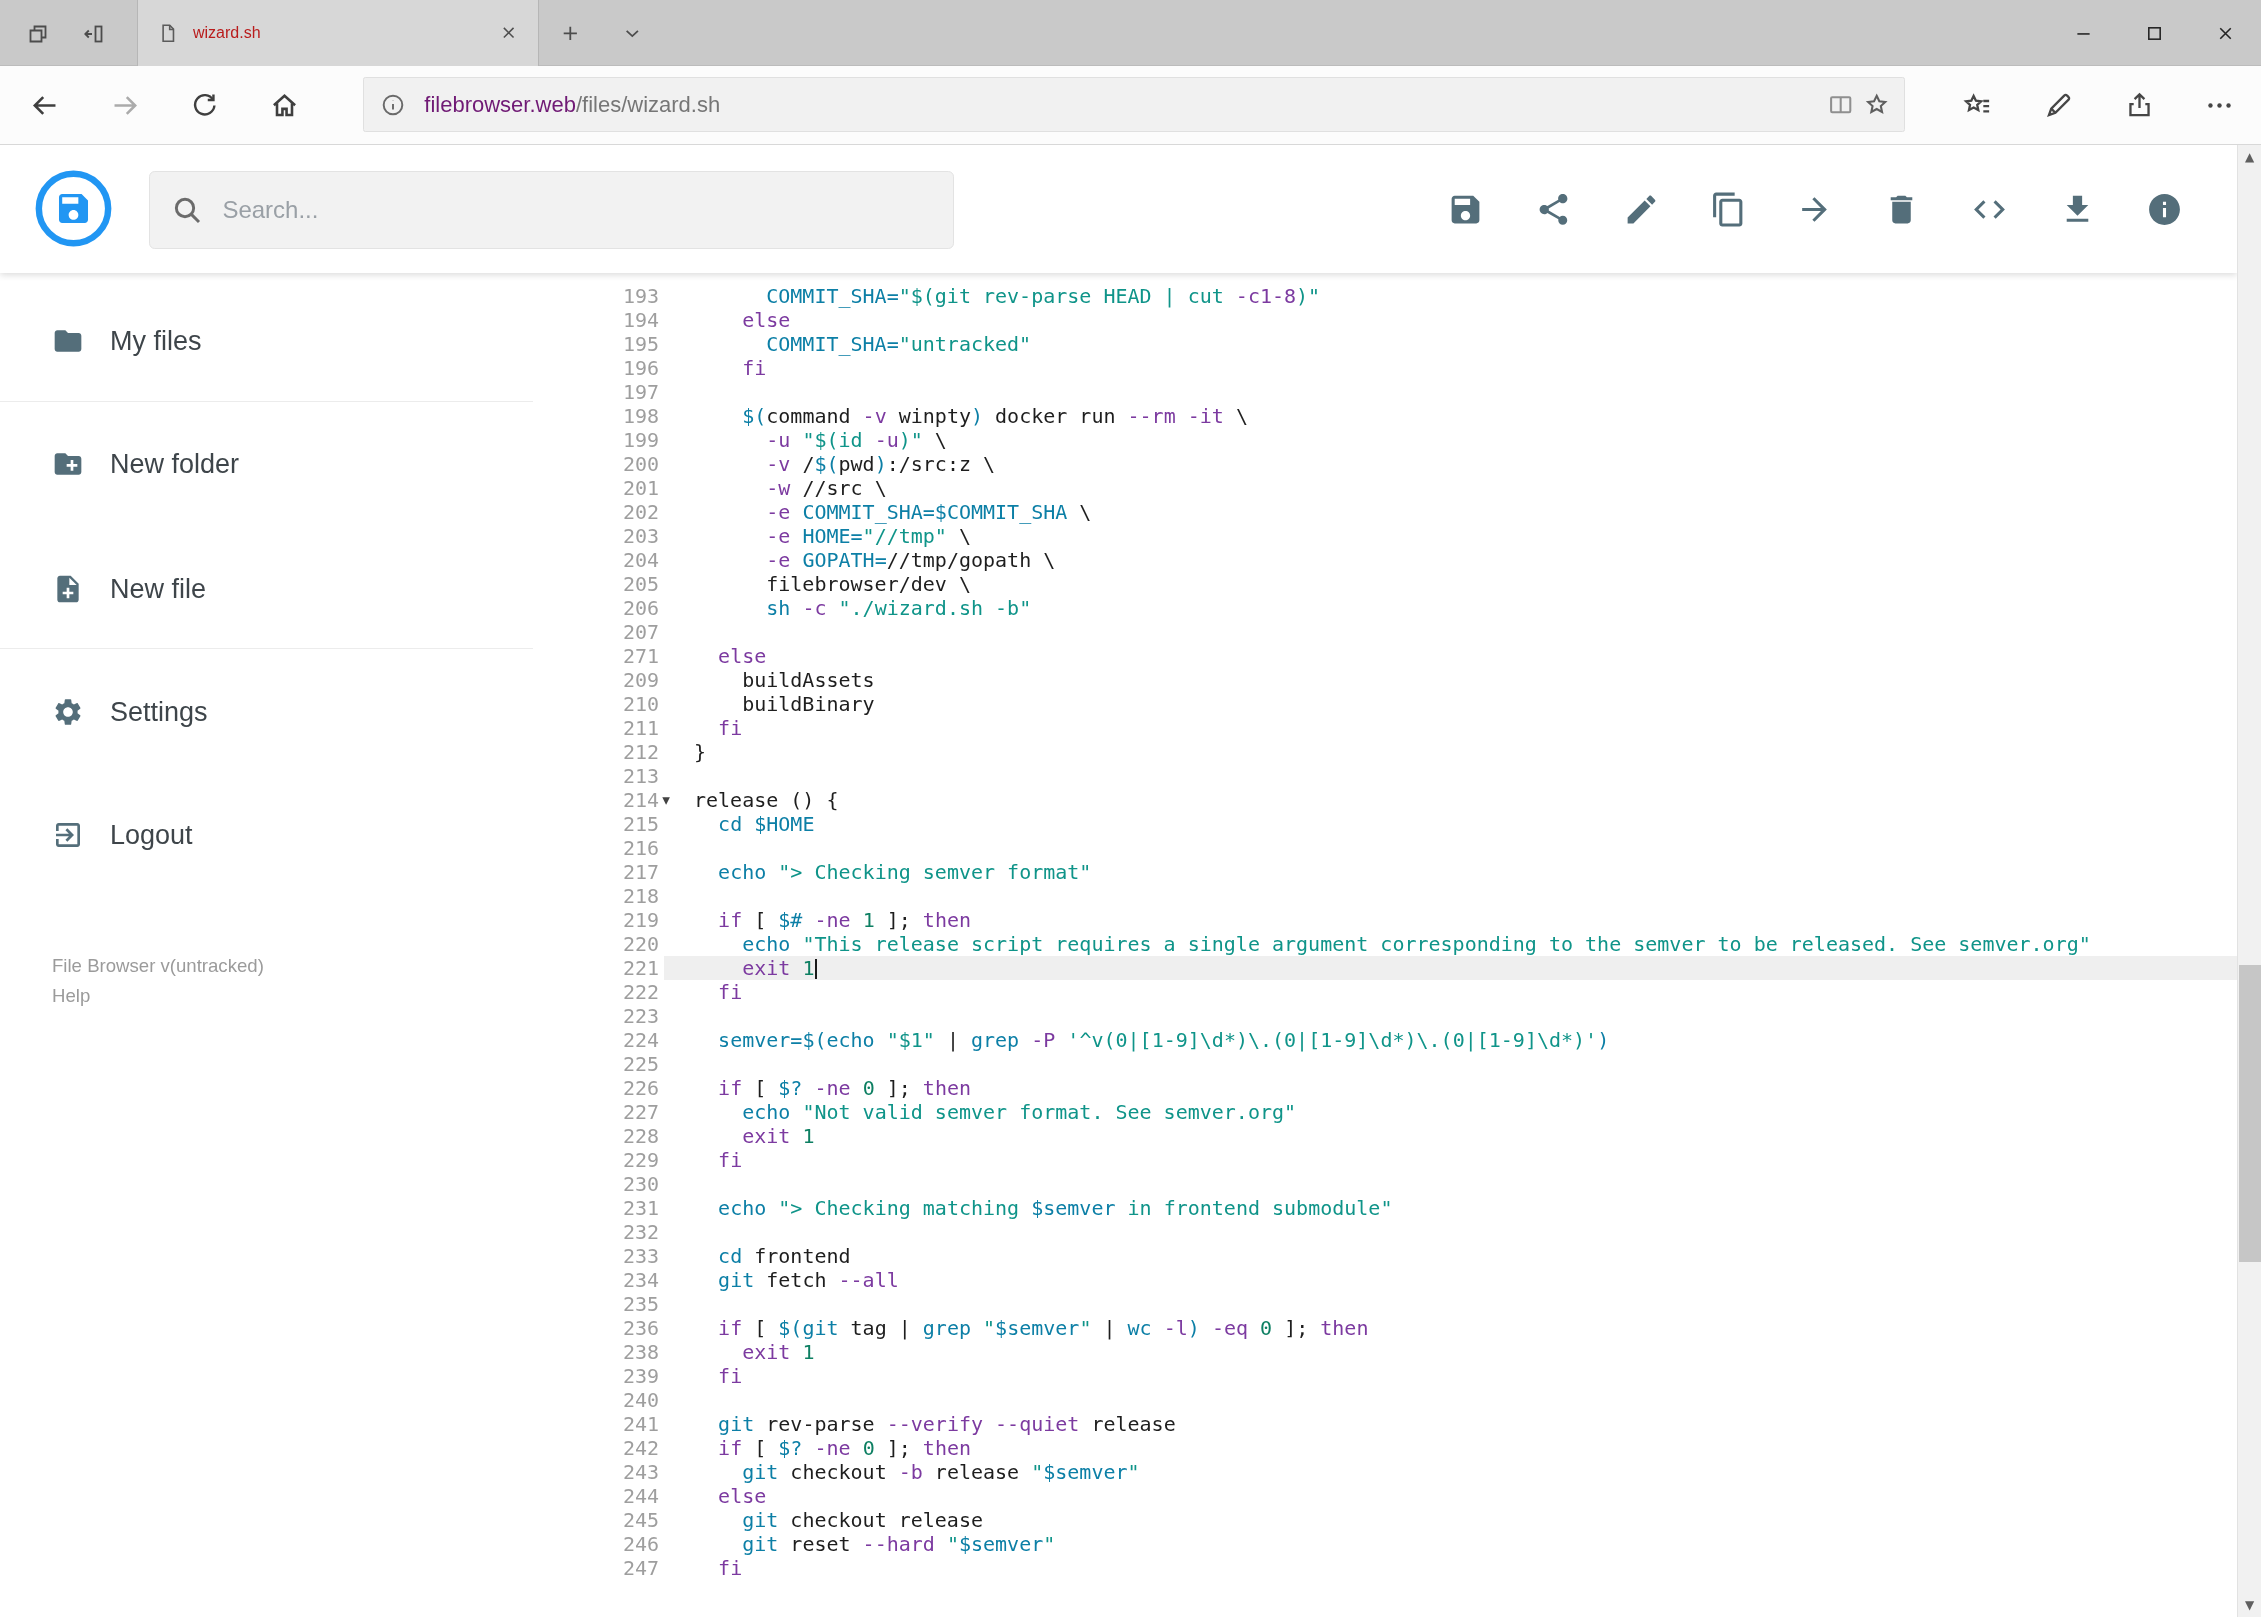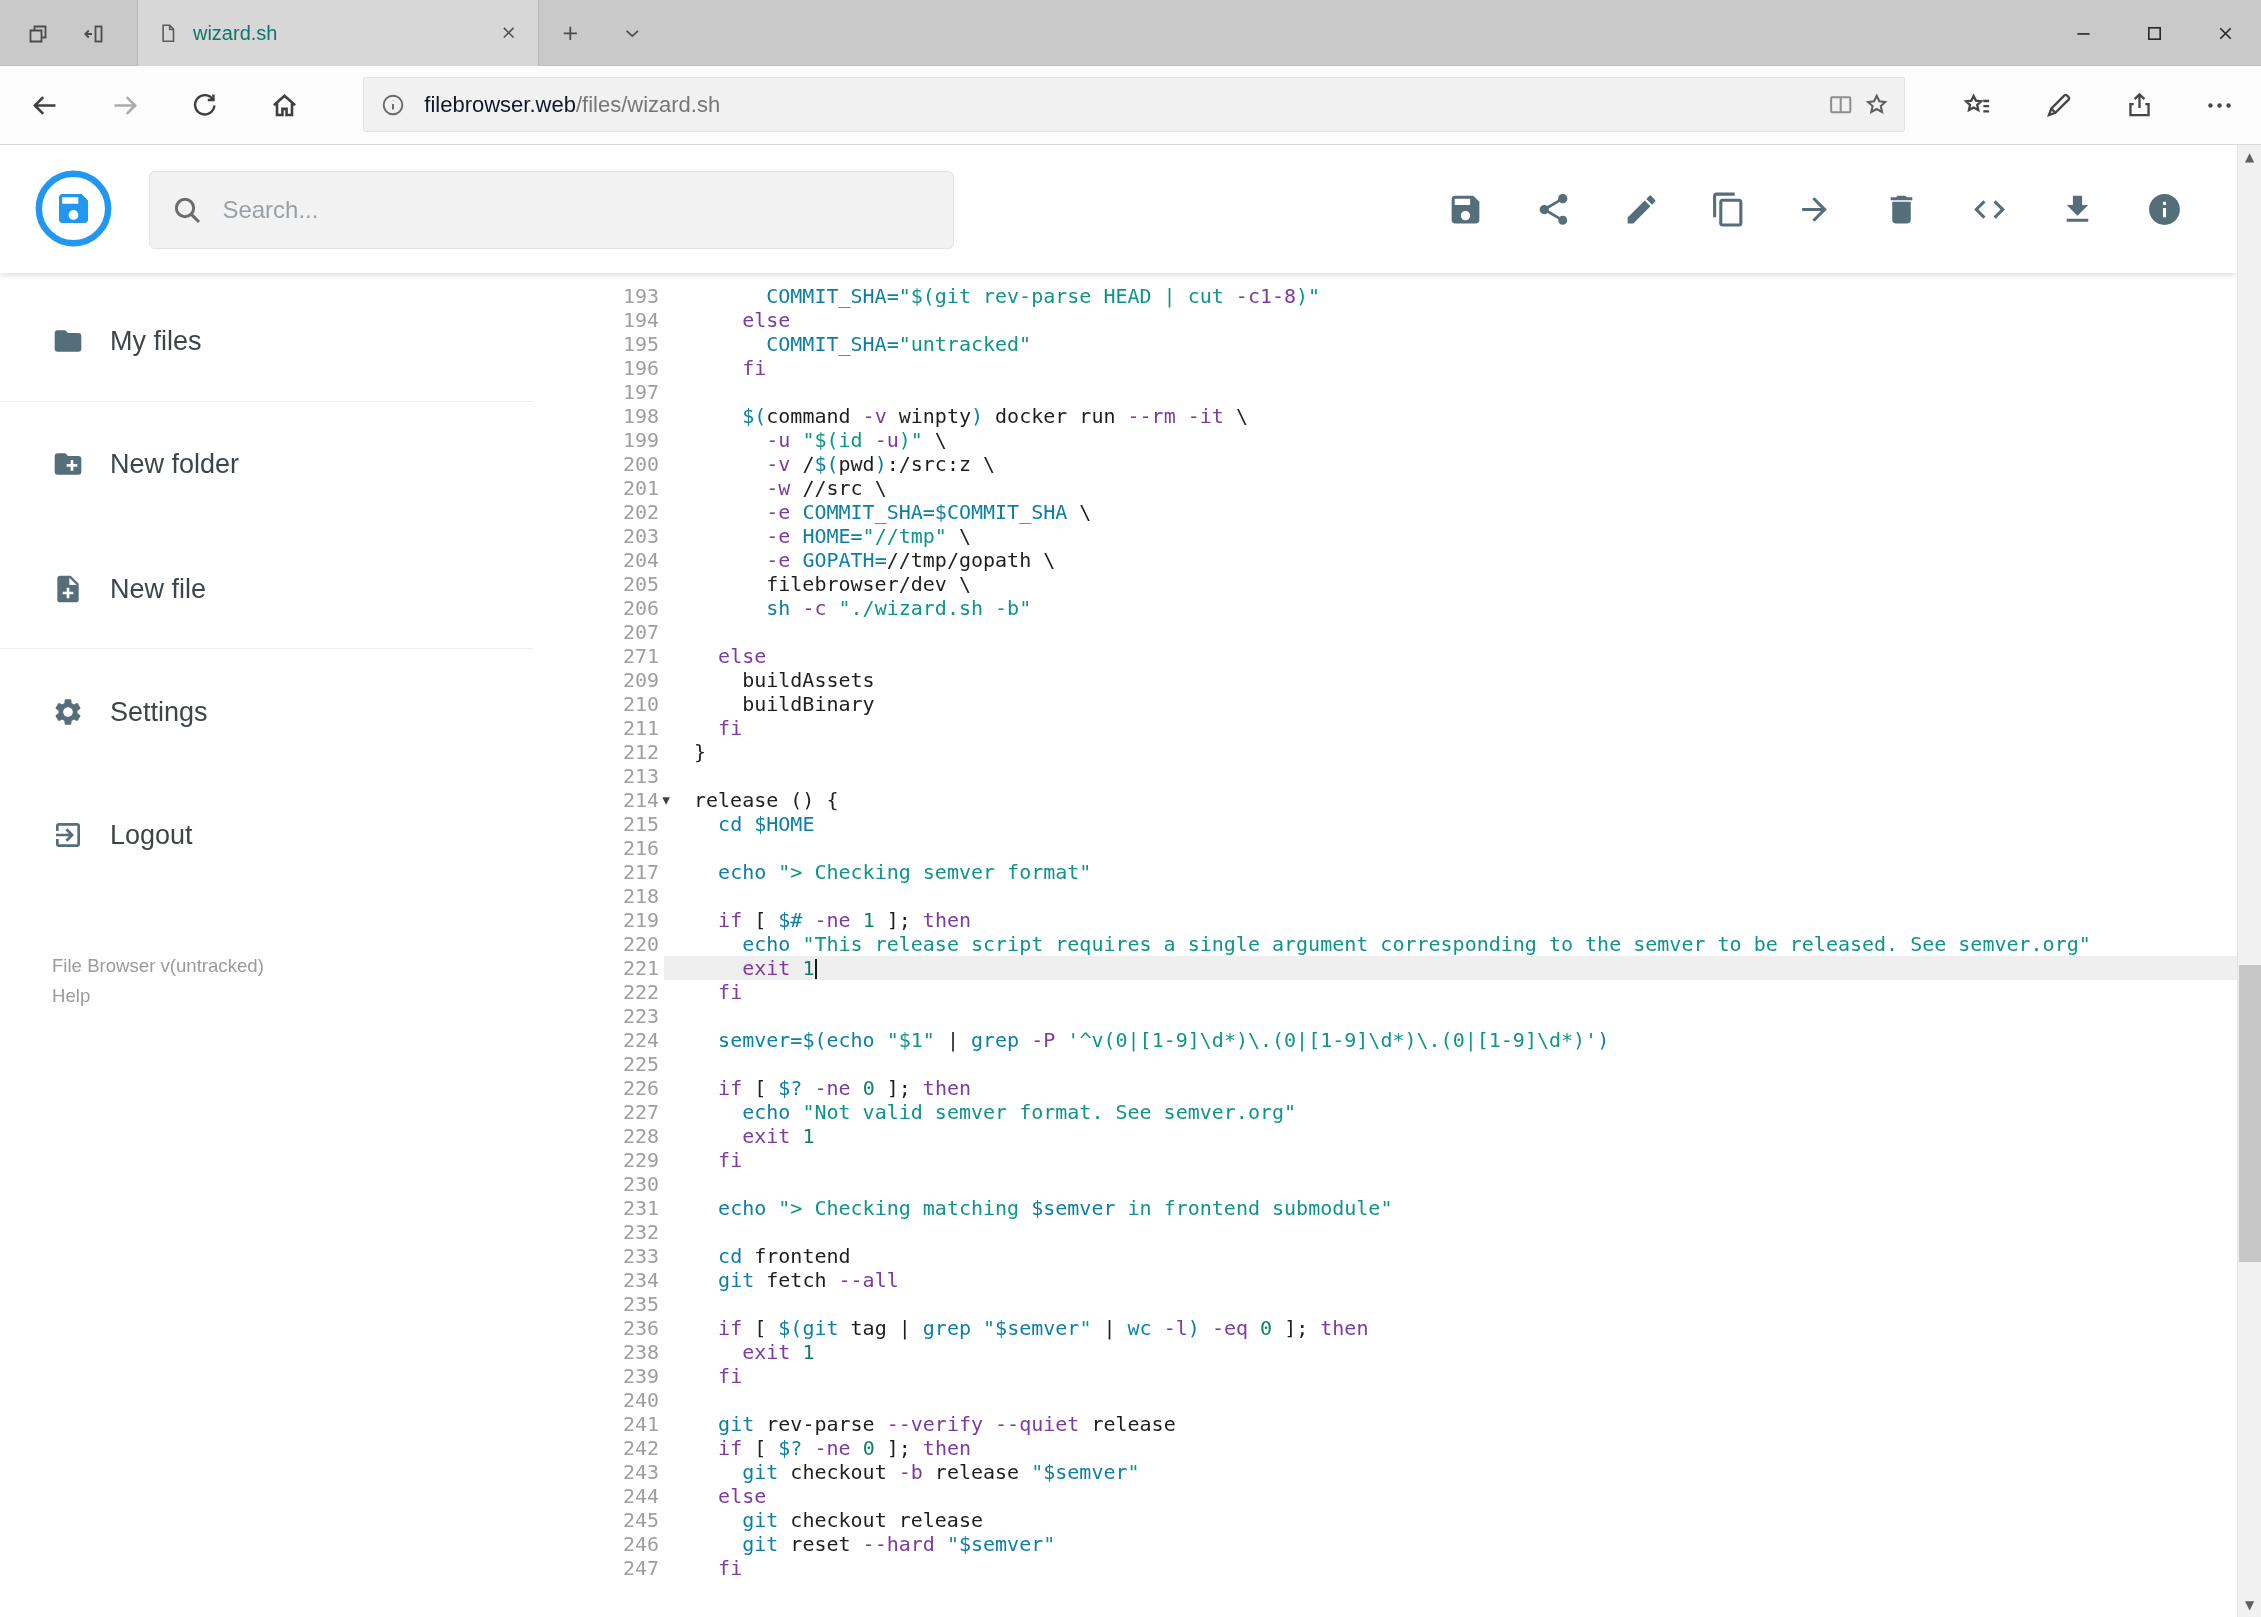--- a/index.html
+++ b/index.html
@@ -4,30 +4,30 @@
 <style>
   *{box-sizing:border-box;margin:0;padding:0}
   html,body{width:2261px;height:1617px}
   body{position:relative;overflow:hidden;background:#fff;font-family:"Liberation Sans","DejaVu Sans",sans-serif}
   svg{display:block}
 
   
   #tabbar{position:absolute;left:0;top:0;right:0;height:66px;background:#c9c9c9;border-bottom:0.8px solid #bcbcbc;z-index:20}
   .tabbar-icon{position:absolute;top:18px;width:31px;height:31px;display:flex;align-items:center;justify-content:center}
   #tab{position:absolute;left:137px;top:0;width:402px;height:66px;background:#d7d7d7;border-left:0.8px solid #b6b6b6;border-right:0.8px solid #b6b6b6;display:flex;align-items:center;padding:0 19.4px;gap:13px}
-  #tab .tab-title{font-size:20px;color:#0f766e;flex:1;white-space:nowrap;overflow:hidden}
+  #tab .tab-title{font-size:16px;color:#b91c1c;flex:1;white-space:nowrap;overflow:hidden}
   .winbtns{position:absolute;right:0;top:0;height:66px;display:flex}
   .winbtn{width:71px;height:66px;display:flex;align-items:center;justify-content:center}
 
   
   #navbar{position:absolute;left:0;right:0;top:66px;height:79px;background:#fcfcfc;border-bottom:0.8px solid #d8d8d8;z-index:19}
   .navbtn{position:absolute;top:21px;width:37px;height:37px;display:flex;align-items:center;justify-content:center}
   #addressbar{position:absolute;left:363px;top:11.3px;width:1542px;height:55px;background:#f1f1f1;border:0.8px solid #e0e0e0;border-radius:2.4px;display:flex;align-items:center}
   #addressbar .url{font-size:22px;margin-left:13px;white-space:nowrap}
-  .url-domain{color:#0f172a}
+  .url-domain{color:#701a75}
   .url-path{color:#767676}
   .abar-icon{width:36px;height:36px;display:flex;align-items:center;justify-content:center}
 
   
   #appheader{position:absolute;left:0;top:145px;right:24px;height:128px;background:#fff;box-shadow:0 2.4px 6.5px rgba(0,0,0,.14);z-index:10}
   #logo{position:absolute;left:34px;top:24px;width:79px;height:79px}
   #searchbox{position:absolute;left:149px;top:26px;width:805px;height:78px;background:#f2f2f2;border:0.8px solid #e3e3e3;border-radius:5.7px;display:flex;align-items:center;padding:0 21px;gap:19.4px}
   #searchbox input{border:0;outline:0;background:transparent;font-size:24px;color:#404040;flex:1;font-family:"Liberation Sans",sans-serif}
   #searchbox input::placeholder{color:#9aa0a6}
   .tbtn{position:absolute;top:42px;width:45px;height:45px;display:flex;align-items:center;justify-content:center}

